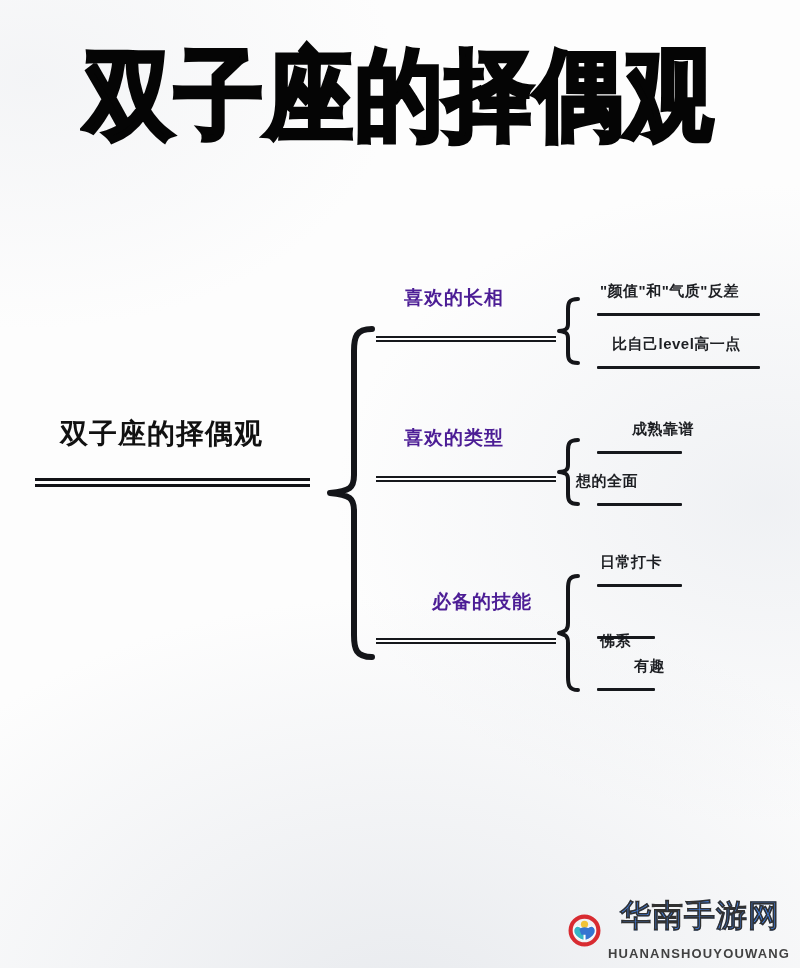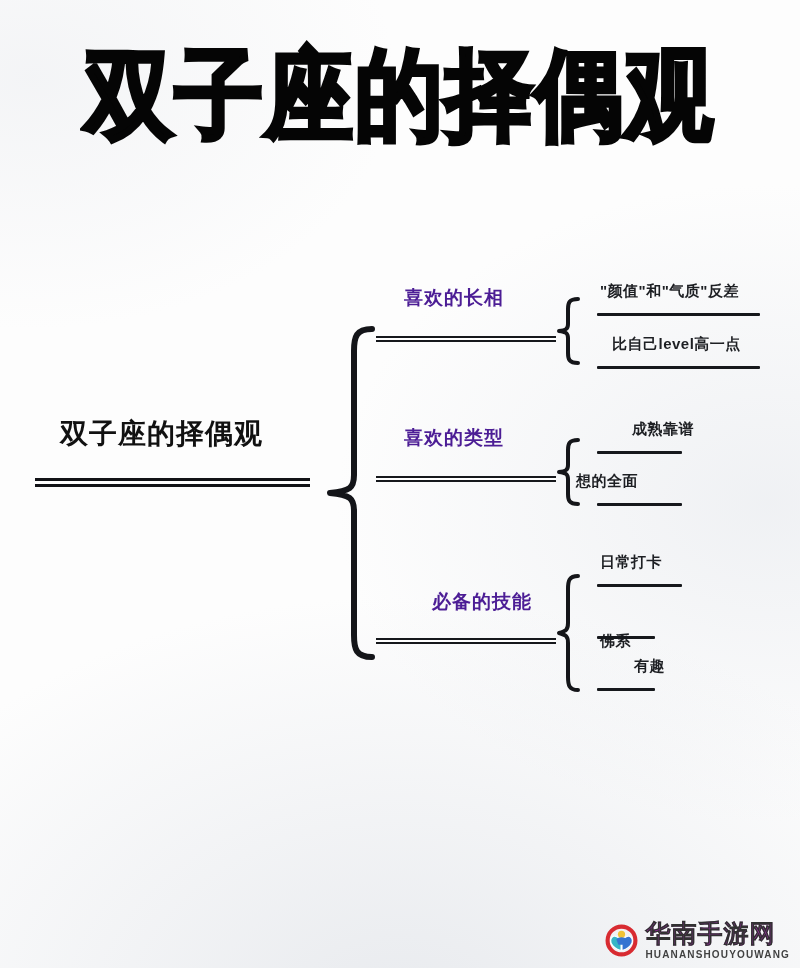--- a/index.html
+++ b/index.html
@@ -58,24 +58,24 @@
   
   .brace{position:absolute;}
   .brace path{fill:none;stroke:#141519;stroke-linecap:round;stroke-linejoin:round;}
 
   
   #watermark{position:absolute;right:10px;bottom:8px;display:flex;
              align-items:center;gap:7px;opacity:.96;}
   #wmLogo{width:33px;height:33px;flex:0 0 auto;}
   #wmTextWrap{display:flex;flex-direction:column;line-height:1;}
   #wmCn{font-family:"DejaVu Sans","Liberation Sans",sans-serif;
-        font-weight:900;font-size:25px;color:#a21caf;letter-spacing:1px;
+        font-weight:900;font-size:31px;color:#3b82f6;letter-spacing:1px;margin-left:12px;
         -webkit-text-stroke:.6px #2a2a2a;}
   #wmEn{font-family:"Liberation Sans",sans-serif;font-weight:700;
-        font-size:10px;color:#3a3a3a;letter-spacing:1.15px;margin-top:4px;}
+        font-size:13px;color:#3a3a3a;letter-spacing:1.15px;margin-top:16px;}
 </style>
 </head>
 <body>
 
 <div class="wash"></div>
 
 <div id="title">双子座的择偶观</div>
 
 <div class="node" id="rootNode">双子座的择偶观</div>
 <div id="rootRule"></div>

